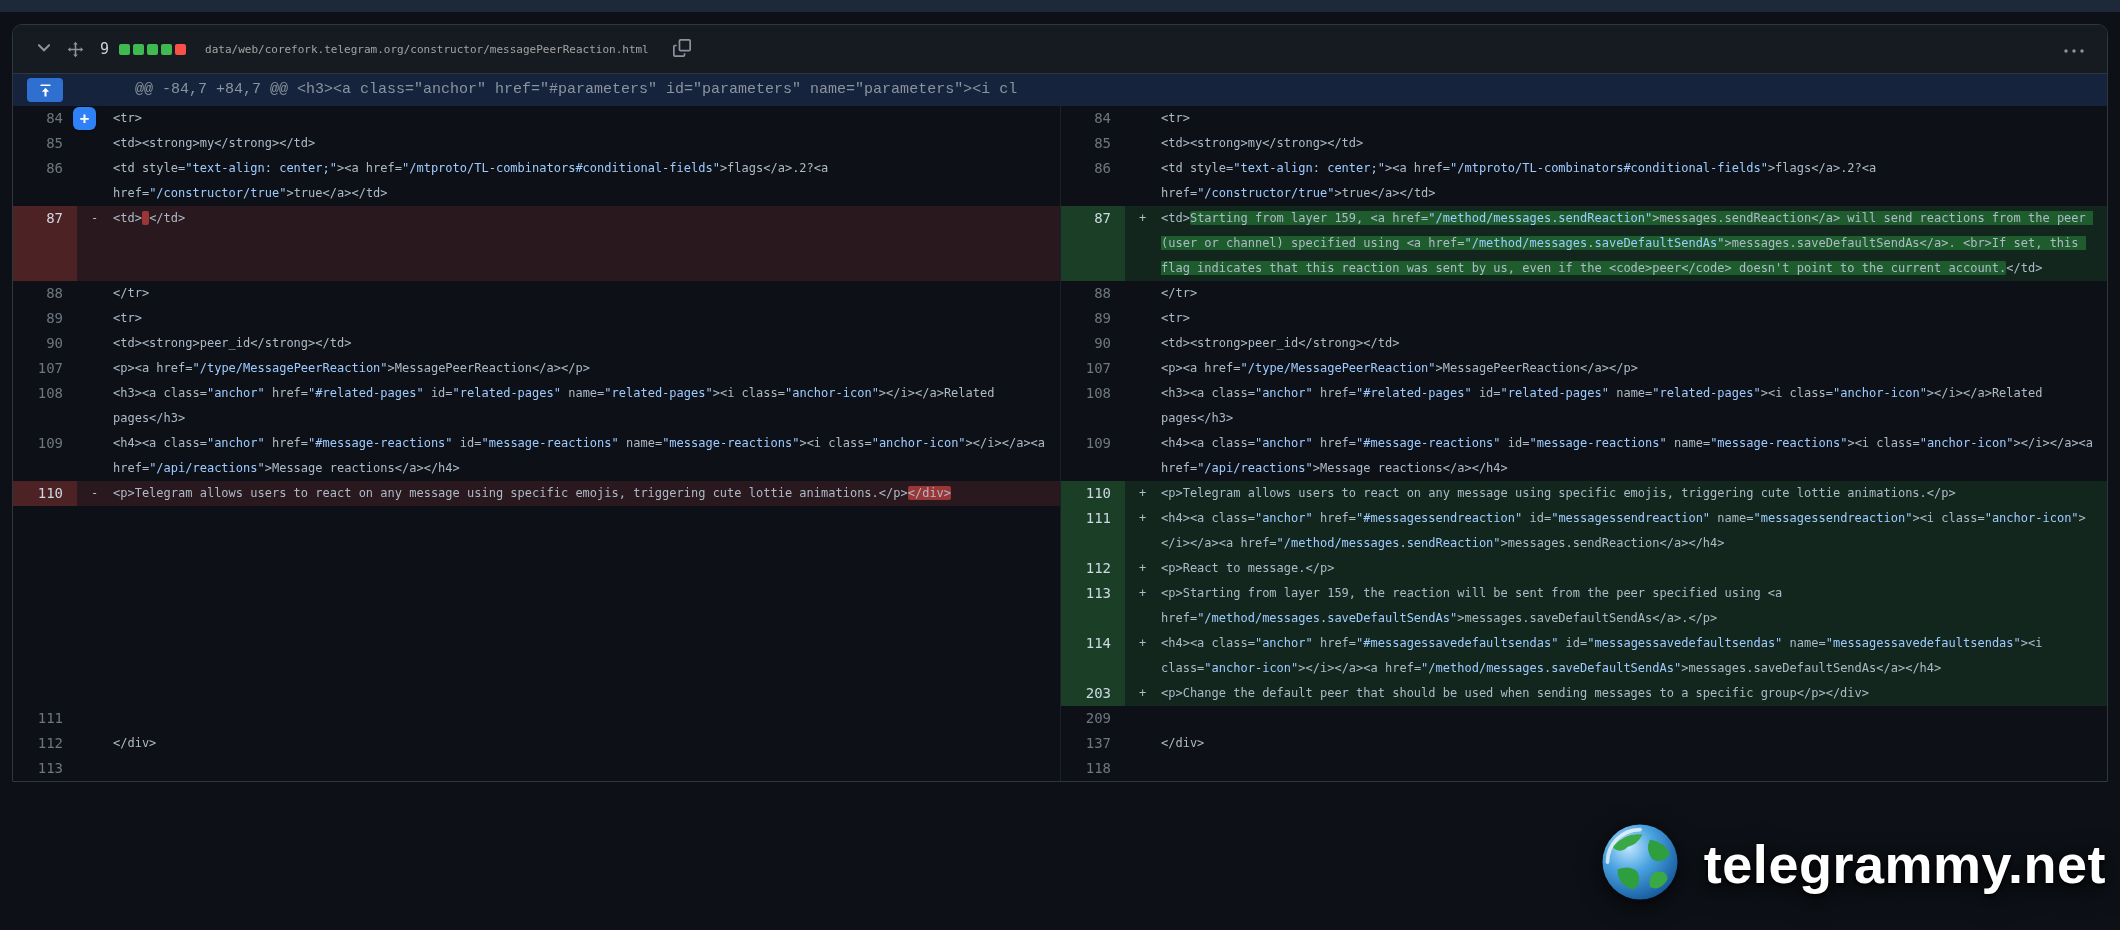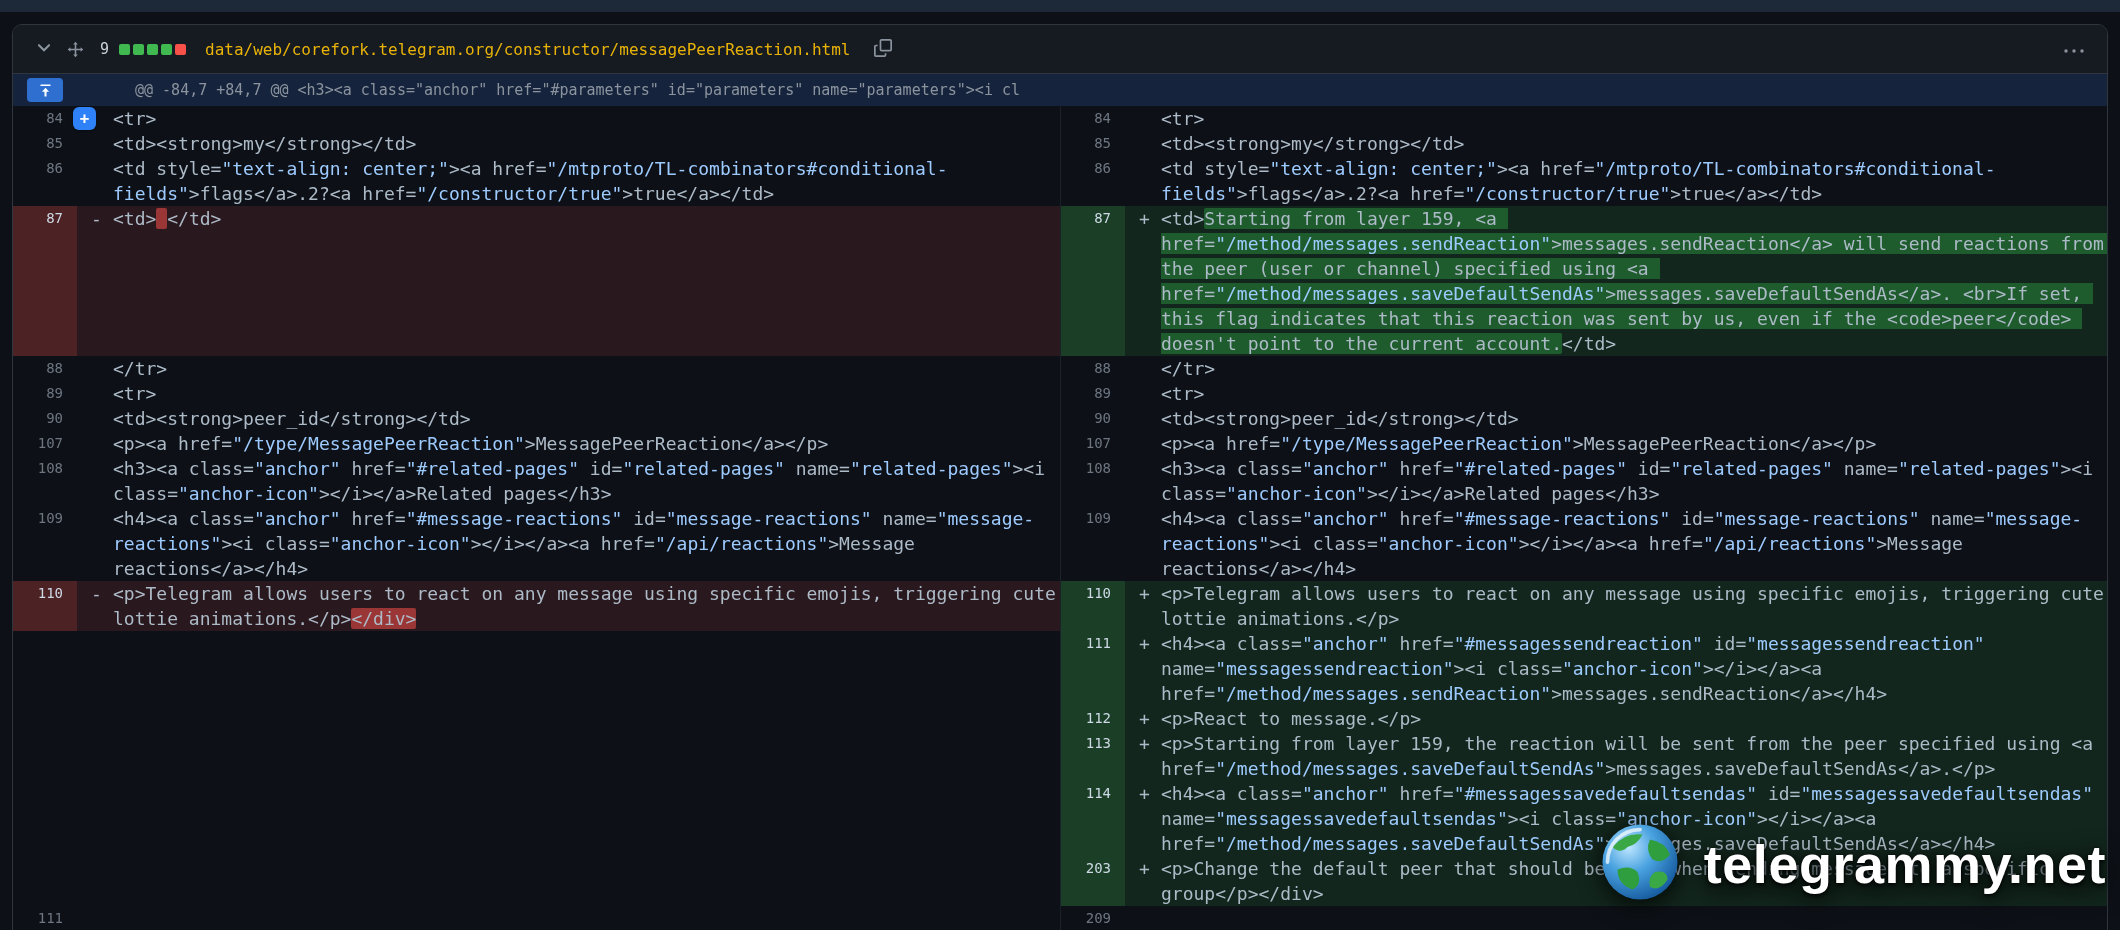--- a/index.html
+++ b/index.html
@@ -22,44 +22,44 @@
     display:flex;align-items:center;padding:0 22px;
   }
   .icon-btn{background:transparent;border:none;padding:0;display:flex;align-items:center;cursor:pointer;}
   .chev{margin-right:14px;}
   .move{margin-right:16px;display:flex;align-items:center;cursor:grab;}
   .changes-count{color:#c9d1d9;font-size:15px;margin-right:10px;}
   .diffstat{display:flex;align-items:center;margin-right:16px;}
   .diffstat .sq{width:11px;height:11px;border-radius:2px;margin-right:3px;display:inline-block;}
   .sq.add{background:var(--green-sq,#3fb950);}
   .sq.del{background:var(--red-sq,#f85149);}
-  .file-path{color:#eab308;font-size:16px;text-decoration:none;margin-right:24px;cursor:pointer;}
+  .file-path{color:#a3a3a3;font-size:11px;text-decoration:none;margin-right:24px;cursor:pointer;}
   .kebab{margin-left:auto;}
   .diff-body{width:100%;}
   .hunk-row{position:relative;height:32px;background:var(--hunk-bg,#16233c);}
   .expand-btn{
     position:absolute;left:14px;top:4px;width:36px;height:24px;
     background:var(--accent,#2f6fd0);border:none;border-radius:4px;
     display:flex;align-items:center;justify-content:center;cursor:pointer;padding:0;
   }
   .hunk-text{
     color:var(--hunk-text,#8b949e);font-size:15px;line-height:32px;
-    padding-left:122px;white-space:nowrap;overflow:hidden;
+    padding-left:122px;white-space:nowrap;overflow:hidden;font-family:Liberation Mono, monospace;
   }
   .diff-row{display:flex;align-items:stretch;}
   .half{width:50%;display:flex;align-items:stretch;min-width:0;position:relative;box-sizing:border-box;}
   .half.right{border-left:1px solid #1b2129;}
   .gutter{
     width:64px;flex:none;box-sizing:border-box;text-align:right;
     padding-right:14px;color:var(--linenum,#6e7681);font-size:14px;line-height:25px;
     user-select:none;cursor:pointer;
   }
   .code{
     flex:1;min-width:0;position:relative;box-sizing:border-box;
-    padding:0 2px 0 36px;font-size:18px;line-height:25px;min-height:25px;
+    padding:0 2px 0 36px;font-size:12px;line-height:25px;min-height:25px;
     color:var(--code-text,#adbac7);
     white-space:pre-wrap;overflow-wrap:anywhere;word-break:normal;
   }
   .marker{position:absolute;left:14px;top:0;}
   .gutter.add{background:var(--add-gutter,rgba(63,185,80,0.27));color:var(--linenum-active,#cdd9e5);}
   .code.add{background:var(--add-line,rgba(46,160,67,0.15));}
   .gutter.del{background:var(--del-gutter,rgba(248,81,73,0.27));color:var(--linenum-active,#cdd9e5);}
   .code.del{background:var(--del-line,rgba(248,81,73,0.12));}
   .hl-add{background:var(--add-hl,rgba(46,160,67,0.45));border-radius:2px;}
   .hl-del{background:var(--del-hl,rgba(248,81,73,0.55));border-radius:2px;}

